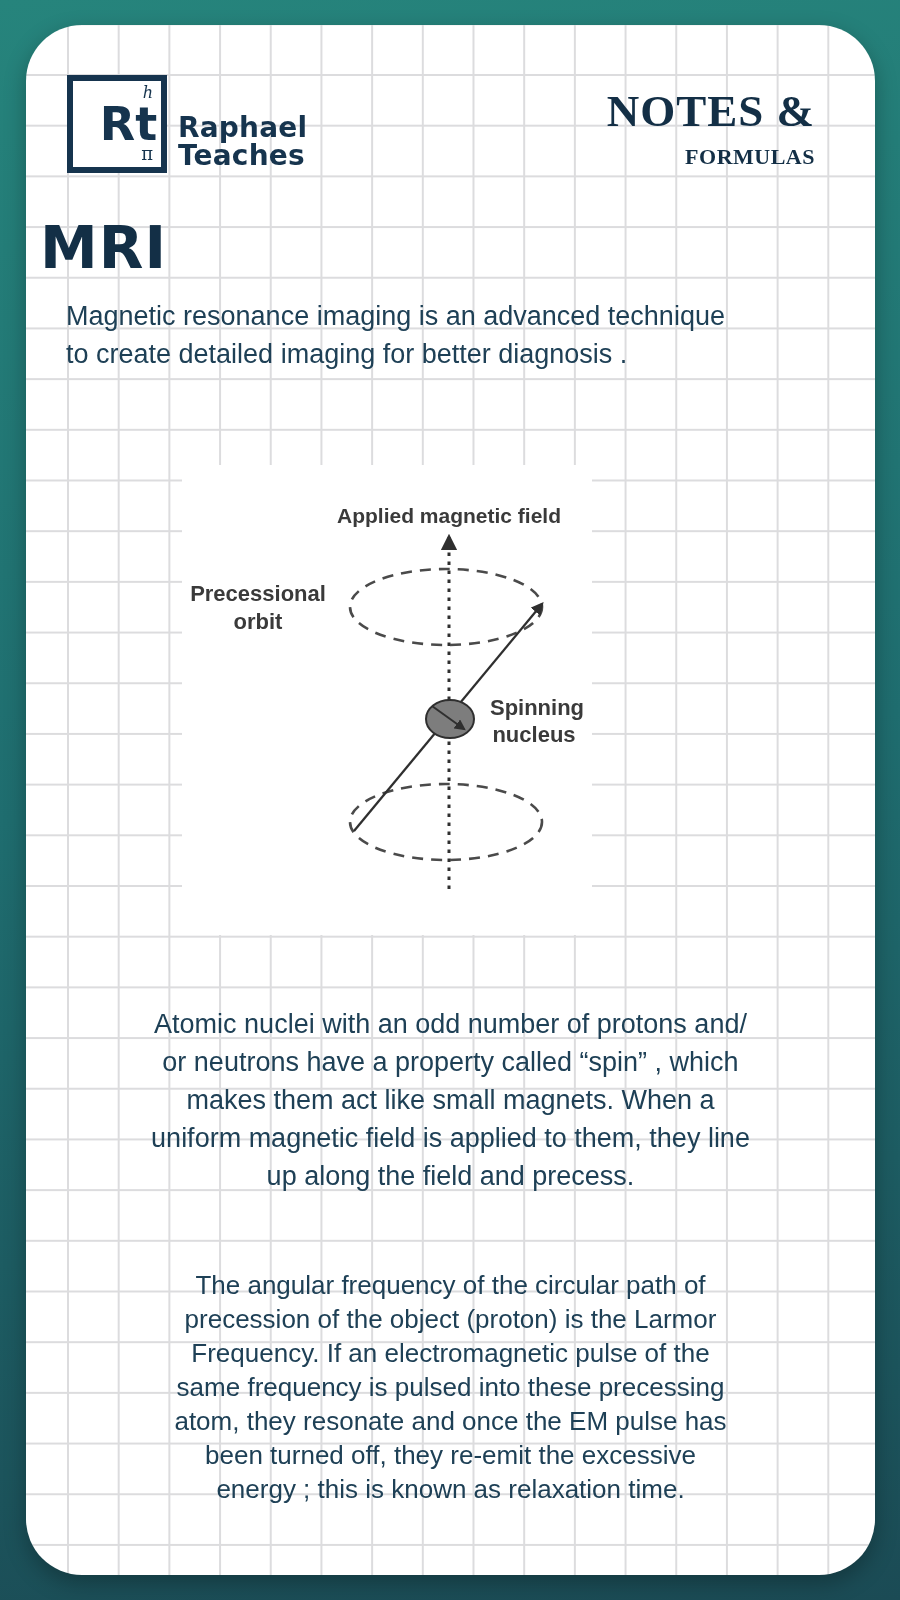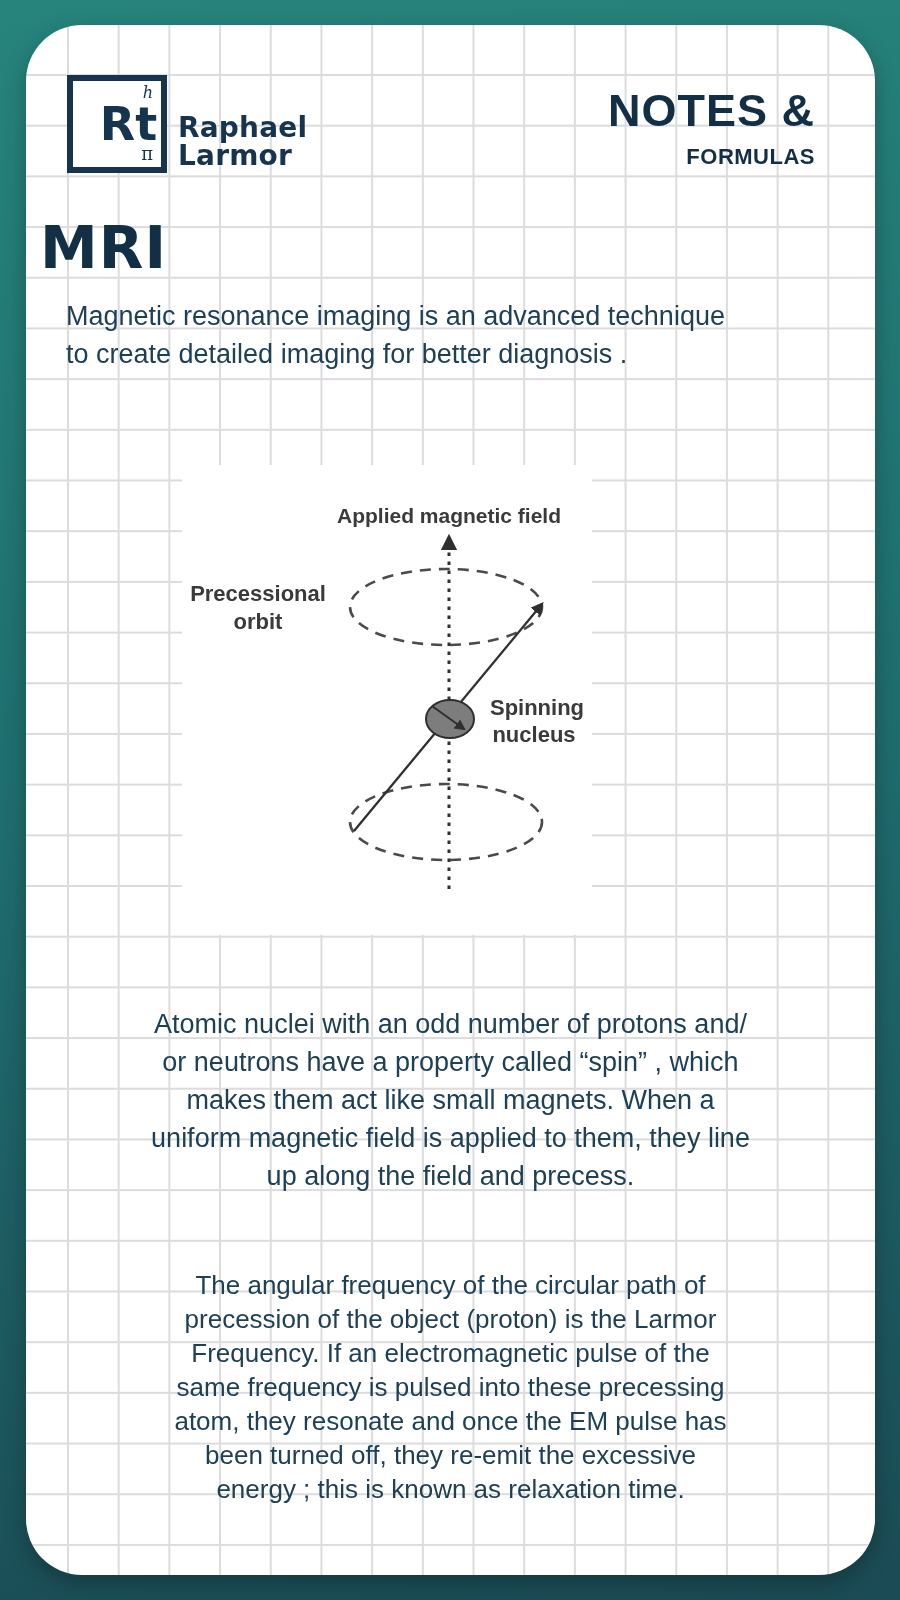--- a/index.html
+++ b/index.html
@@ -40,21 +40,21 @@
     font-family:"DejaVu Serif",serif;font-size:18px;color:#16344e;
   }
   .brand-name{
     position:absolute;left:152px;top:89px;
     font-family:"DejaVu Sans",sans-serif;font-weight:bold;
     font-size:28px;line-height:28px;color:#16344e;letter-spacing:.2px;
   }
   
   .notes-title{
     position:absolute;right:60px;top:60px;text-align:right;
-    font-family:Liberation Sans, sans-serif;font-weight:bold;color:#132f46;
+    font-family:Liberation Serif, serif;font-weight:bold;color:#132f46;
   }
   .nt1{font-size:45px;line-height:52px;letter-spacing:1px;}
   .nt2{font-size:22px;line-height:40px;letter-spacing:.5px;}
   
   .topic{
     position:absolute;left:14px;top:188px;width:100%;margin:0;text-align:left;
     font-family:"DejaVu Sans",sans-serif;font-weight:bold;
     font-size:58px;line-height:70px;color:#132f46;letter-spacing:1px;
   }
   .intro{
@@ -85,21 +85,21 @@
 <div id="page">
   <div class="card">
 
     <div class="logo-box">
       <span class="logo-h">h</span>
       <span class="logo-rt">Rt</span>
       <span class="logo-pi">π</span>
     </div>
     <div class="brand-name">
       <div>Raphael</div>
-      <div>Larmor</div>
+      <div>Teaches</div>
     </div>
 
     <div class="notes-title">
       <div class="nt1">NOTES &amp;</div>
       <div class="nt2">FORMULAS</div>
     </div>
 
     <h1 class="topic">MRI</h1>
     <p class="intro">Magnetic resonance imaging is an advanced technique
 to create detailed imaging for better diagnosis .</p>

